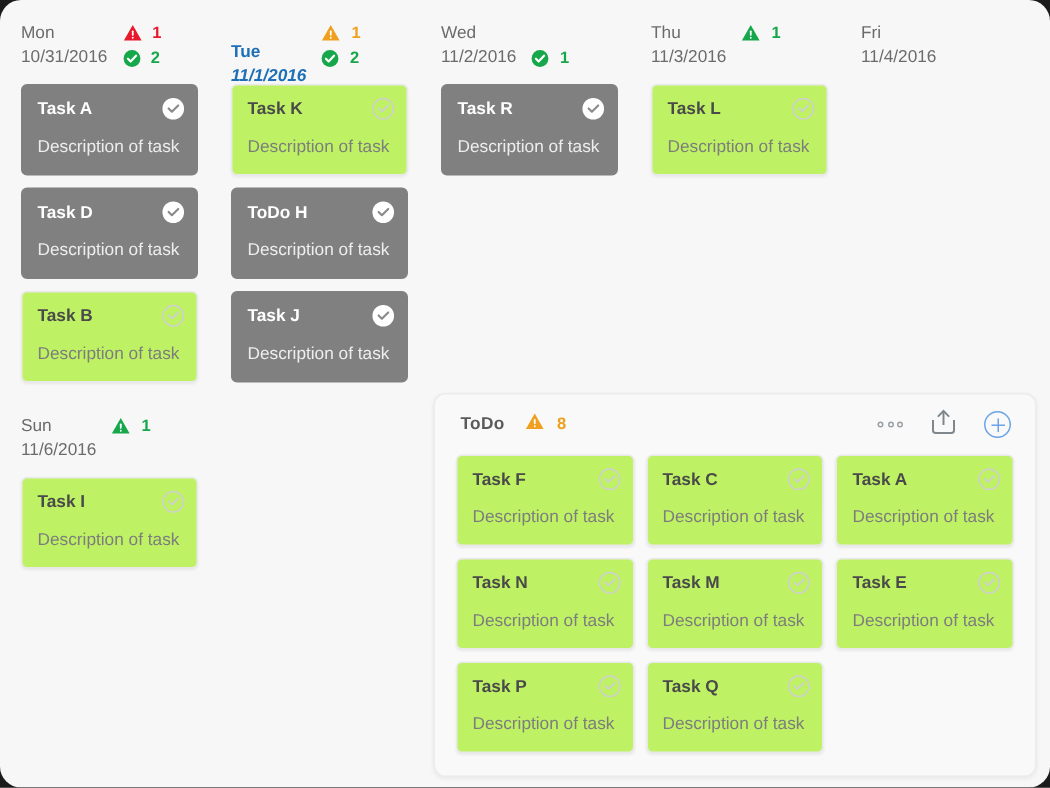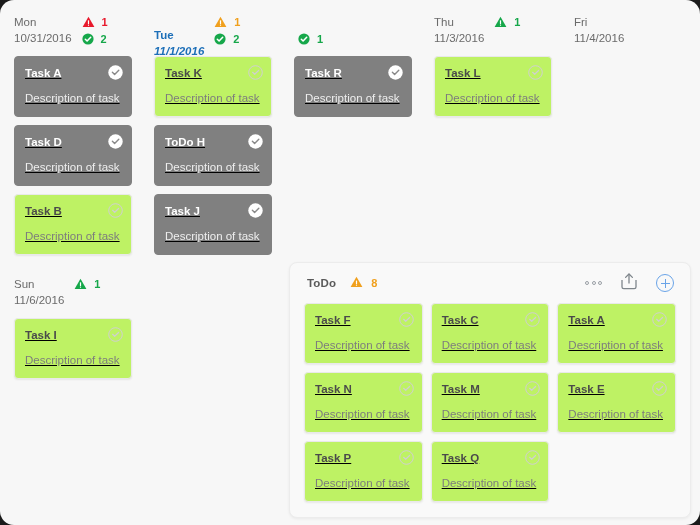--- a/index.html
+++ b/index.html
@@ -89,21 +89,20 @@
   .ico { display: block; }
 
   
   .cards { display: flex; flex-direction: column; gap: 8px; }
 
   .card {
     position: relative;
     border-radius: 4px;
     padding: 9px 10px 11px 10px;
     min-height: 54px;
-    text-decoration: underline;
   }
   .card.open {
     background: #bef264;
     border: 1px solid #e9e9e9;
     box-shadow: 0 1px 2px rgba(0,0,0,.07);
   }
   .card.done {
     background: #808080;
     border: 1px solid #808080;
   }
@@ -308,20 +307,24 @@
             <div class="card-desc">Description of task</div>
             <span class="card-check"><svg width="15" height="15" viewBox="0 0 15 15">
                 <circle cx="7.5" cy="7.5" r="7.2" fill="#ffffff"></circle>
                 <path d="M4.4 7.3 L6.6 9.5 L10.8 5.3" fill="none" stroke="#8a8a8a" stroke-width="1.4" stroke-linecap="round" stroke-linejoin="round"></path>
               </svg></span>
           </div>
         </div>
       </div>
       <div class="daycol">
         <div class="dayhead">
+          <div>
+            <div class="dayname">Wed</div>
+            <div class="daydate">11/2/2016</div>
+          </div>
           <div class="daystats">
             <span class="statrow spacer"></span>
             <span class="statrow">
               <span class="ico">
                 <svg class="ico" width="12" height="12" viewBox="0 0 12 12">
                   <circle cx="6" cy="6" r="5.6" fill="#16a74a"></circle>
                   <path d="M3.3 6.2 L5.1 8 L8.7 4.2" fill="none" stroke="#ffffff" stroke-width="1.5" stroke-linecap="round" stroke-linejoin="round"></path>
                 </svg>
               </span>
               <span class="statcount green">1</span>

